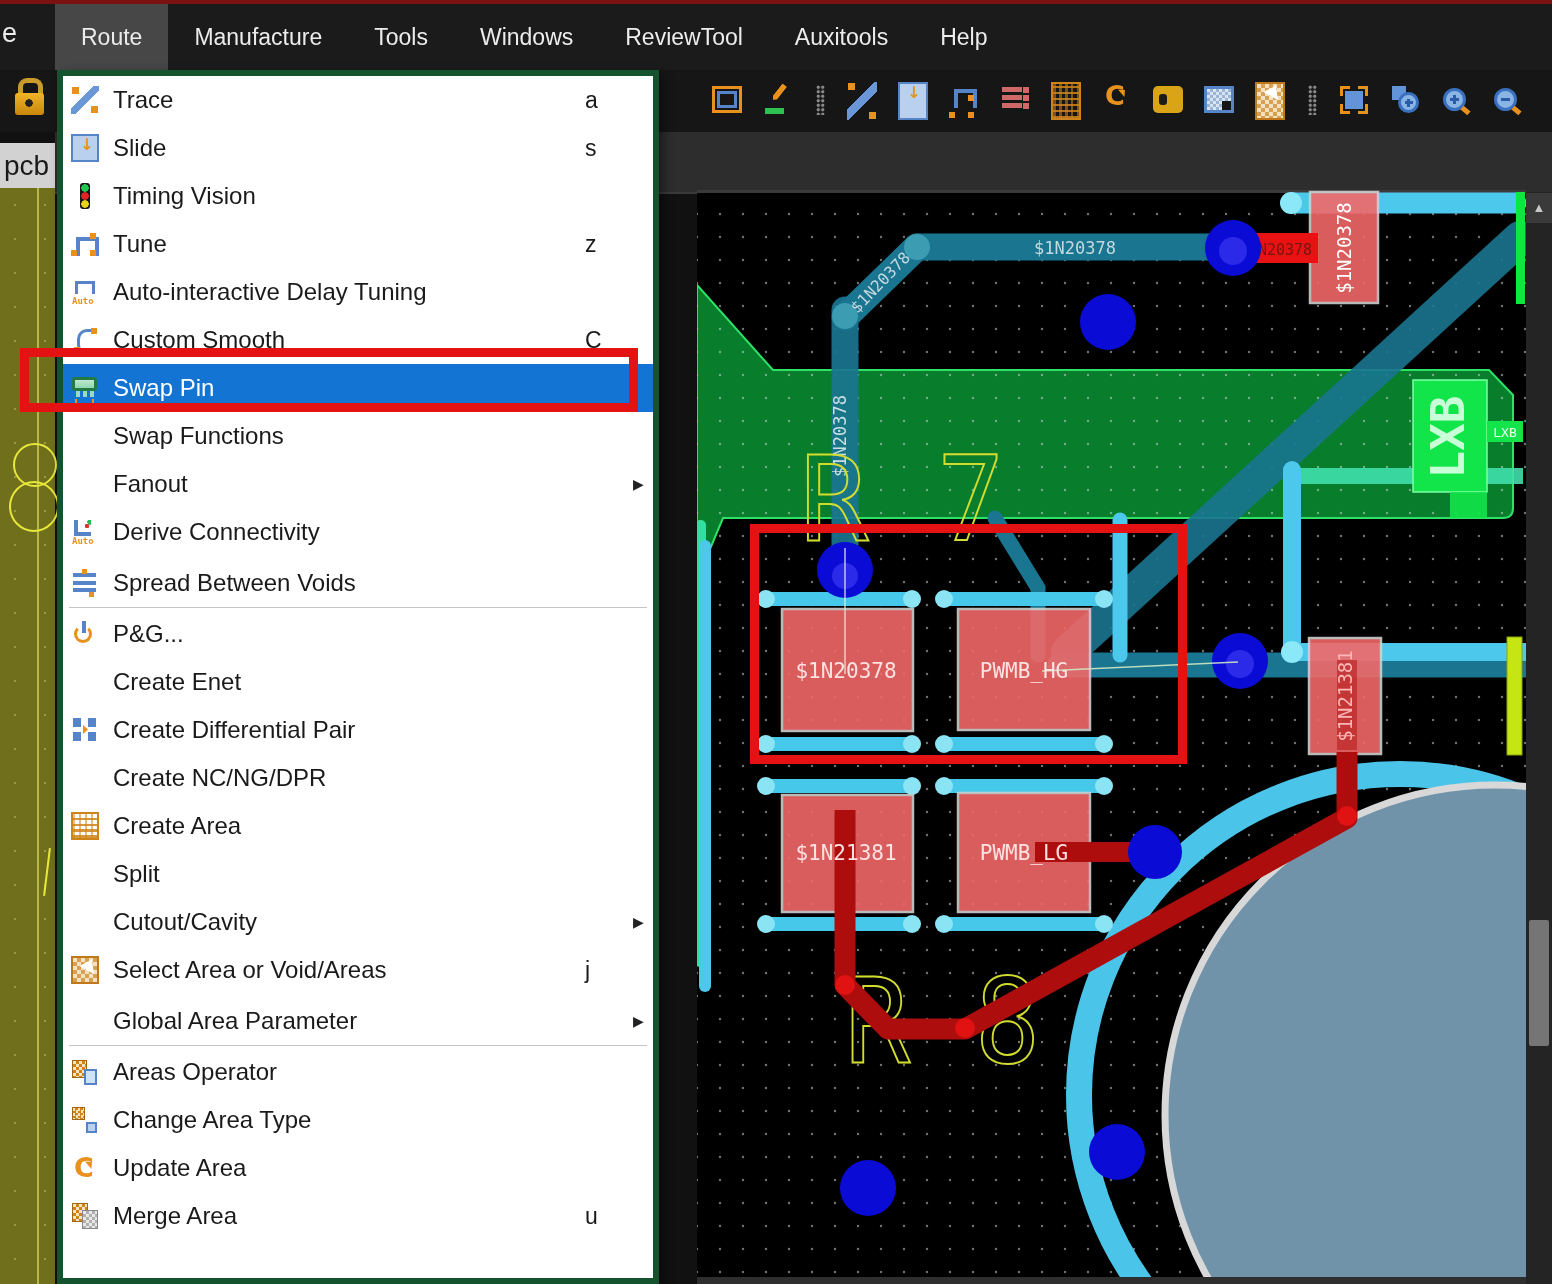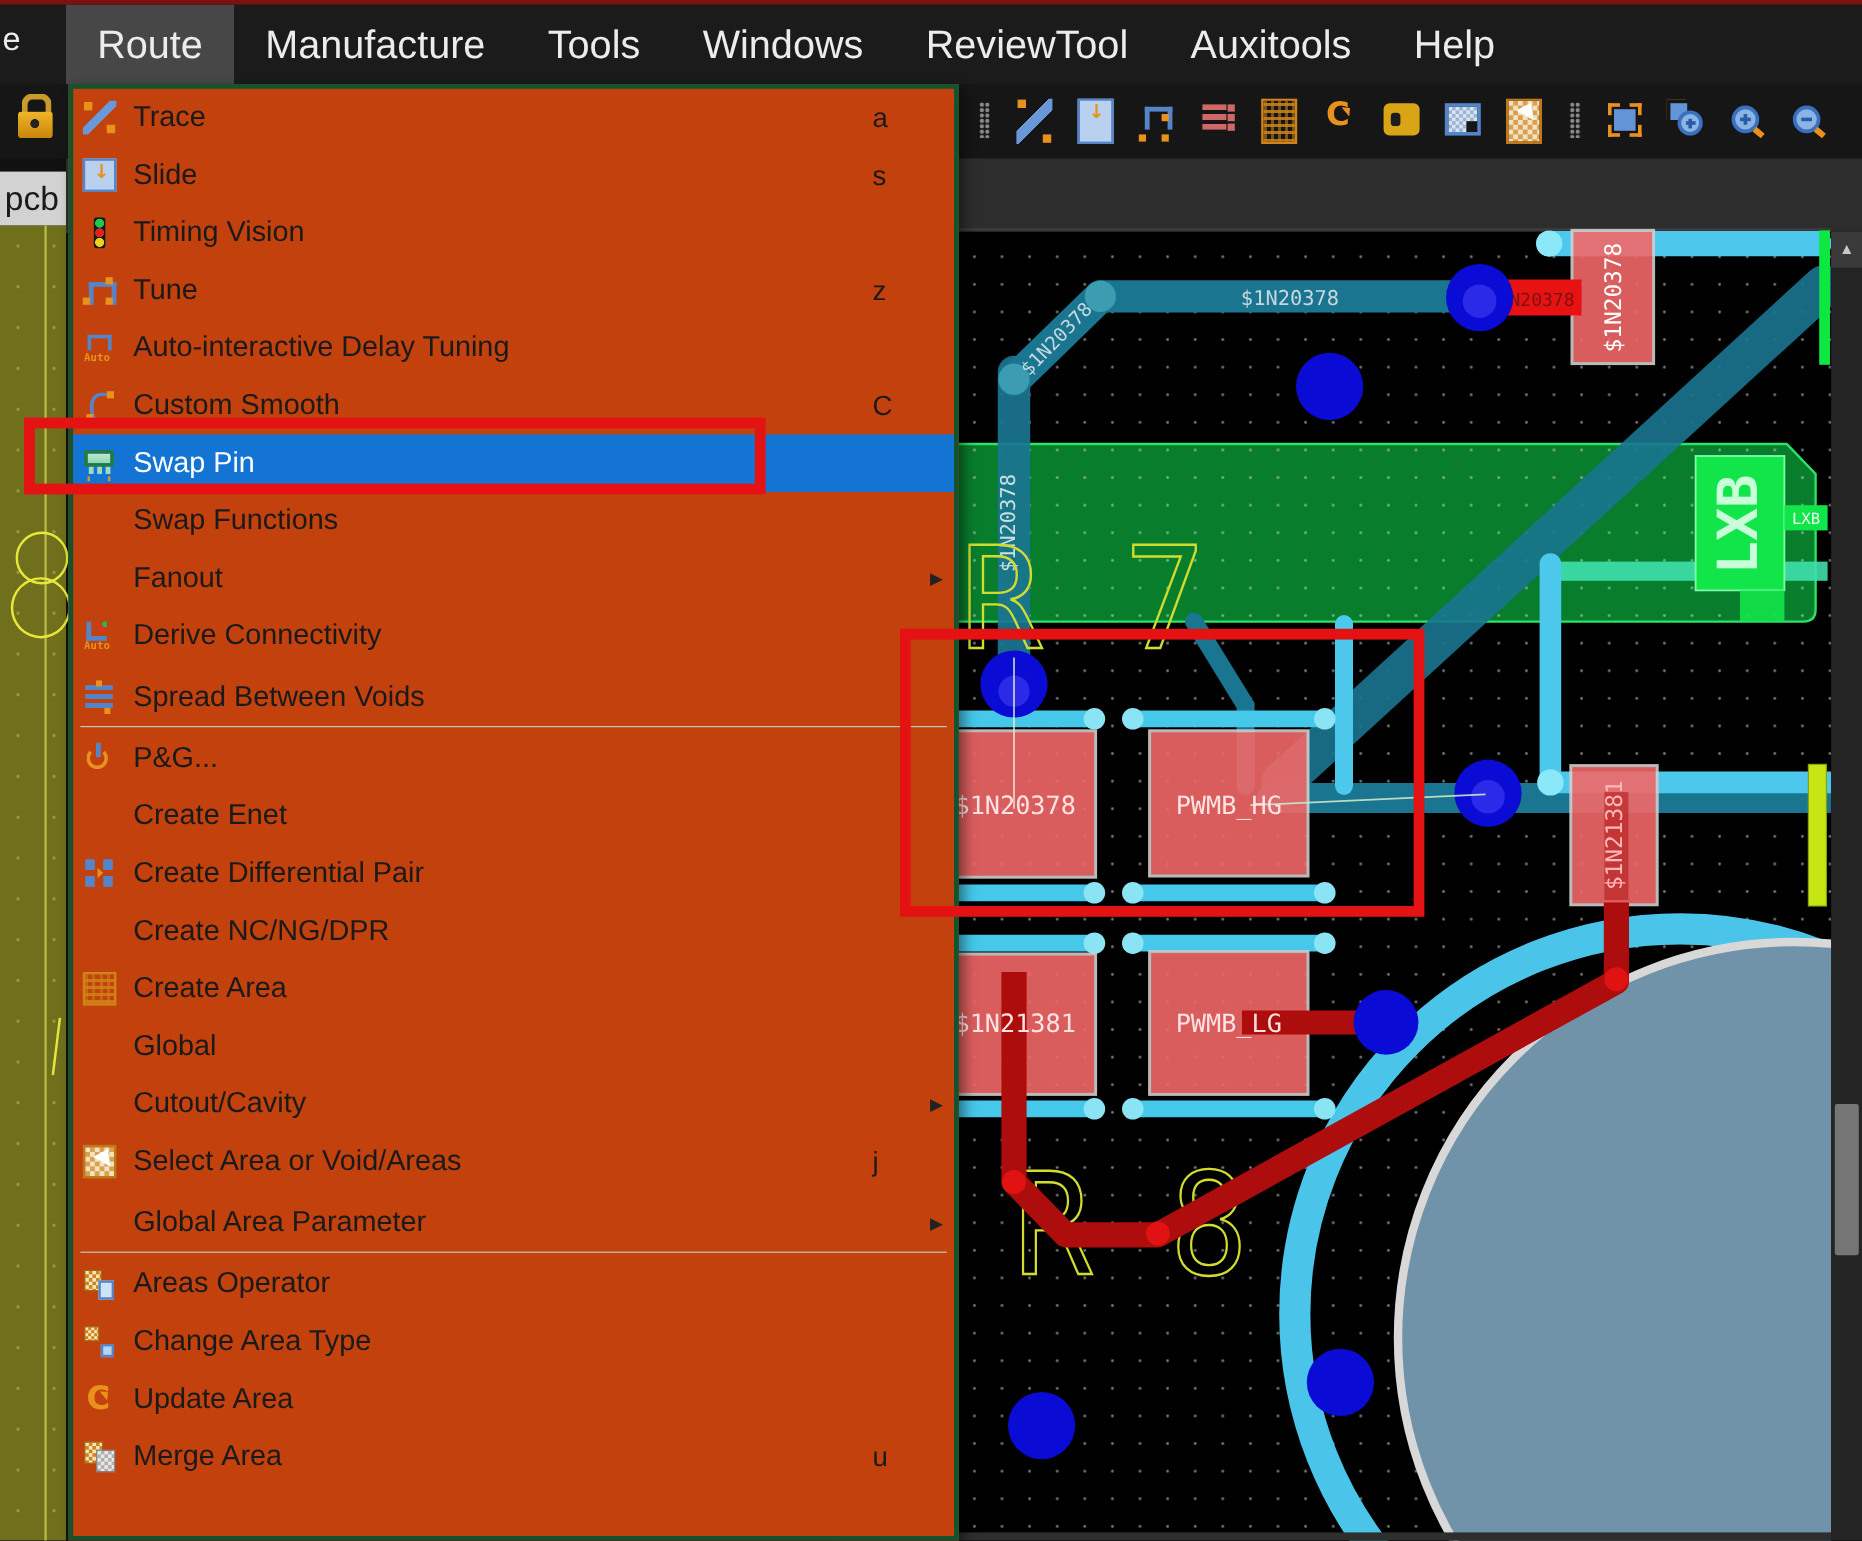--- a/index.html
+++ b/index.html
@@ -3,41 +3,41 @@
 <meta charset="utf-8">
 <style>
   html,body{margin:0;padding:0;background:#0d0d0d;}
   #app{position:relative;width:1552px;height:1284px;overflow:hidden;background:#111;
        font-family:"Liberation Sans","DejaVu Sans",sans-serif;}
   
   .topstrip{position:absolute;left:0;top:0;width:1552px;height:4px;background:#7a1212;}
   .menubar{position:absolute;left:0;top:4px;width:1552px;height:66px;background:#1b1b1b;display:flex;}
   .mb-partial{position:absolute;left:2px;top:14px;color:#ececec;font-size:27px;width:22px;overflow:hidden;}
   .mb-items{display:flex;margin-left:55px;}
-  .mbitem{height:66px;line-height:66px;padding:0 26px;font-size:33px;color:#ececec;cursor:default;}
+  .mbitem{height:66px;line-height:66px;padding:0 26px;font-size:23px;color:#ececec;cursor:default;}
   .mbitem.active{background:#474747;}
   .toolbar{position:absolute;left:0;top:70px;width:1552px;height:62px;background:#161616;}
   .tb-icons{position:absolute;left:712px;top:12px;display:flex;gap:21px;width:840px;overflow:hidden;}
   .tbi{position:relative;width:30px;height:38px;flex:0 0 30px;}
   .substrip{position:absolute;left:55px;top:132px;width:1497px;height:60px;background:#2d2d2e;border-bottom:2px solid #3a3a3a;}
   
   .lockbox{position:absolute;left:15px;top:78px;width:32px;height:40px;}
   .lockbox::before{content:"";position:absolute;left:3px;top:0;width:15px;height:16px;border:5px solid #c89b2a;border-bottom:none;border-radius:9px 9px 0 0;}
   .lockbox::after{content:"";position:absolute;left:0;top:15px;width:29px;height:22px;border-radius:3px;
      background:radial-gradient(circle at 14px 10px,#222 0 3.5px,transparent 4px),linear-gradient(#f0b429,#c8860b);}
   .pcbtab{position:absolute;left:0;top:143px;width:55px;height:45px;background:#d2d2d2;color:#1a1a1a;
           font-size:28px;line-height:45px;padding-left:4px;box-sizing:border-box;}
   .olive{position:absolute;left:0;top:188px;width:55px;height:1096px;background:#70701c;
          background-image:radial-gradient(circle,#9a9a40 1px,transparent 1.6px);background-size:30px 34px;}
   .olive::before{content:"";position:absolute;left:37px;top:0;width:2px;height:100%;background:#b8b84a;}
   .ycirc{position:absolute;border:2px solid #e8e83c;border-radius:50%;}
   .yline{position:absolute;left:46px;top:660px;width:2px;height:48px;background:#e8e83c;transform:rotate(7deg);}
   
-  .menu{position:absolute;left:57px;top:70px;width:742px;height:1214px;background:#c2410c;
-        border:4px solid #14532d;box-shadow:4px 4px 10px rgba(0,0,0,.45);box-sizing:border-box;z-index:20;}
+  .menu{position:absolute;left:57px;top:70px;width:602px;height:1214px;background:#ffffff;
+        border:6px solid #14532d;box-shadow:4px 4px 10px rgba(0,0,0,.45);box-sizing:border-box;z-index:20;}
   .mrow{display:flex;align-items:center;height:48px;padding-left:8px;color:#1a1a1a;font-size:24px;cursor:default;position:relative;}
   .mrow.sepafter{height:54px;}
   .mrow.sepafter::after{content:"";position:absolute;left:6px;right:6px;bottom:2px;border-top:1px solid #c4c4c4;}
   .mrow.hl{background:#1474d4;color:#fff;}
   .mico{position:relative;width:28px;height:28px;flex:0 0 28px;margin-right:14px;}
   .mlabel{flex:1;white-space:nowrap;}
   .mshort{width:48px;font-size:23px;}
   .marrow{width:20px;font-size:14px;color:#222;visibility:hidden;}
   .marrow.show{visibility:visible;}
   
@@ -469,21 +469,21 @@
 
       <div class="mrow" data-name="menu-item-create-area">
         <span class="mico ic-create-area-icon" data-name="create-area-icon"></span>
         <span class="mlabel">Create Area</span>
         <span class="mshort" data-name="shortcut-key"></span>
         <span class="marrow" data-name="submenu-arrow-icon">▶</span>
       </div>
 
       <div class="mrow" data-name="menu-item-split">
         <span class="mico" data-name="menu-item-icon"></span>
-        <span class="mlabel">Global</span>
+        <span class="mlabel">Split</span>
         <span class="mshort" data-name="shortcut-key"></span>
         <span class="marrow" data-name="submenu-arrow-icon">▶</span>
       </div>
 
       <div class="mrow" data-name="menu-item-cutout-cavity">
         <span class="mico" data-name="menu-item-icon"></span>
         <span class="mlabel">Cutout/Cavity</span>
         <span class="mshort" data-name="shortcut-key"></span>
         <span class="marrow show" data-name="submenu-arrow-icon">▶</span>
       </div>

